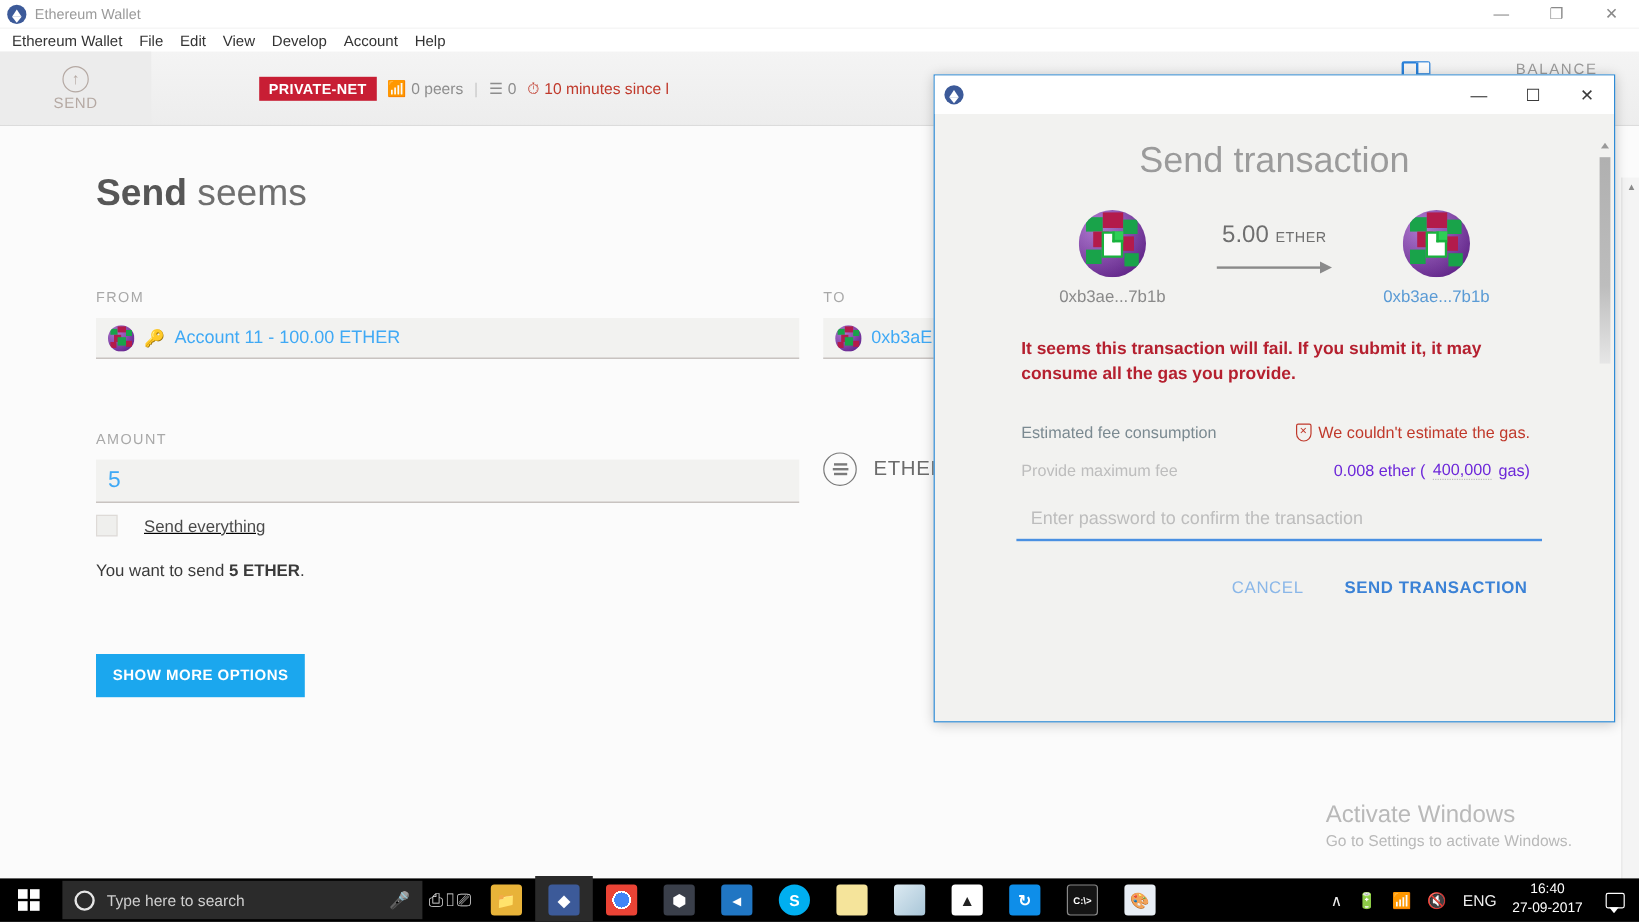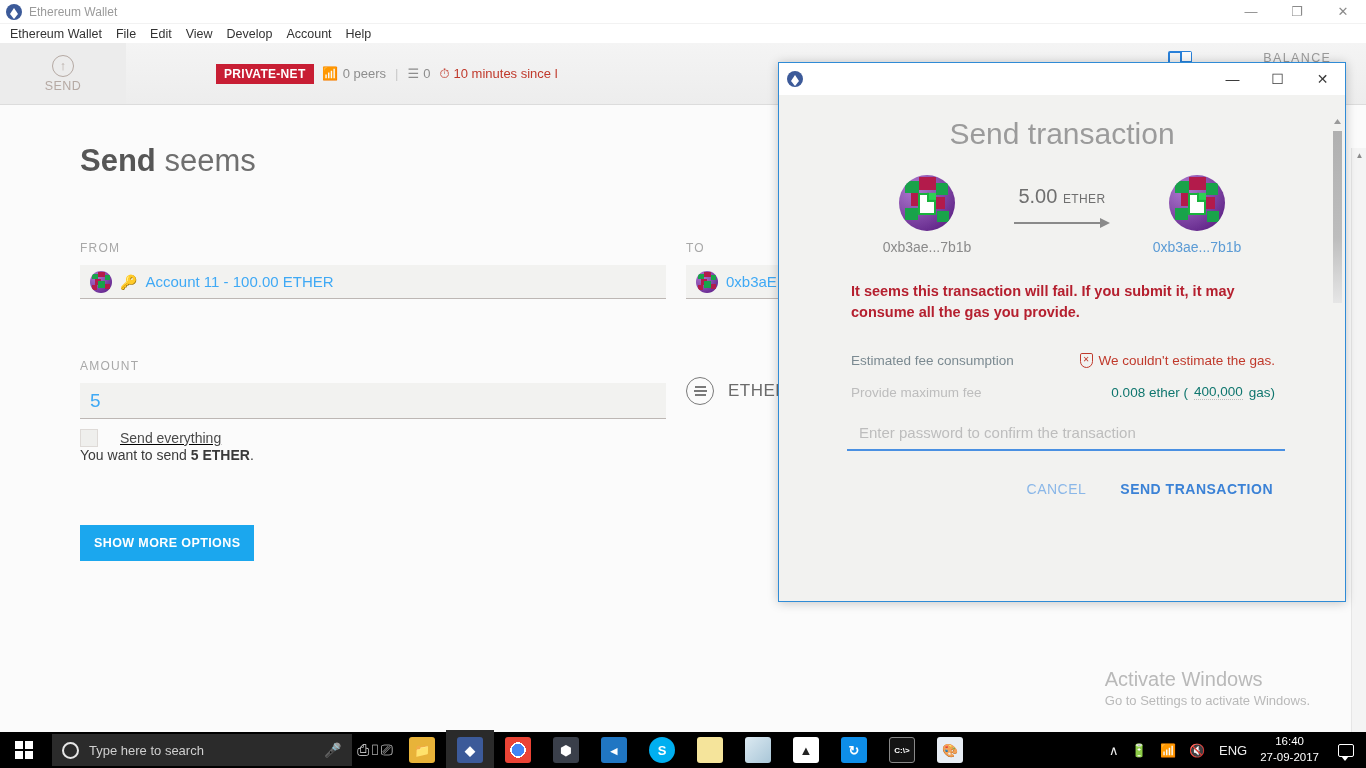--- a/index.html
+++ b/index.html
@@ -129,21 +129,21 @@
   .amount-box {
     background: #f2f2f0; border-bottom: 1px solid #bdb7b4; height: 36px;
     display: flex; align-items: center; padding: 0 10px;
   }
   .amount-val { color: #3fa9f5; font-size: 19px; }
   .chk-row { display: flex; align-items: center; gap: 22px; margin-top: 10px; text-decoration: underline; }
   .chkbox {
     width: 18px; height: 18px; background: #efefed; border: 1px solid #dedad7;
   }
   .chk-label { font-size: 14px; color: #4a4a4a; }
-  .note { font-size: 14px; color: #3a3a3a; }
+  .note { margin-top: 20px; font-size: 14px; color: #3a3a3a; }
   .note b { font-weight: bold; }
   .btn-primary {
     margin-top: 62px; background: #1ba7ee; color: #fff; border: 0;
     font-size: 12.5px; font-weight: bold; letter-spacing: .4px;
     padding: 11px 14px; display: inline-block;
   }
   .cur-row { display: flex; align-items: center; gap: 14px; margin-top: 78px; }
   .cur-icon {
     width: 28px; height: 28px; border-radius: 50%; border: 1.4px solid #7a7a7a;
     display: flex; flex-direction: column; align-items: center; justify-content: center;
@@ -241,21 +241,21 @@
     margin: 26px 60px 0 72px;
   }
   .fee-rows { margin: 30px 70px 0 72px; }
   .fee-row {
     display: flex; justify-content: space-between; align-items: center;
     font-size: 13.5px; margin-bottom: 16px;
   }
   .fee-key { color: #7b8a91; }
   .fee-key.muted { color: #bdbdbd; }
   .fee-val { color: #c0392b; display: flex; align-items: center; gap: 6px; }
-  .fee-val.muted { color: #0f766e; margin-left: 32px; }
+  .fee-val.muted { color: #6d28d9; margin-left: 32px; }
   .shield-ico {
     display: inline-block; width: 13px; height: 15px; border: 1.5px solid #c0392b;
     border-radius: 2px 2px 7px 7px; position: relative; font-size: 8px; color:#c0392b;
     text-align: center; line-height: 12px;
   }
   .dotted { border-bottom: 1px dotted #bdbdbd; }
   .pwd-wrap { margin: 18px 60px 0 68px; }
   .pwd-input {
     width: 100%; background: transparent; border: 0; border-bottom: 2px solid #4a90e2;
     font-size: 15px; color: #b8b8b8; padding: 6px 12px 8px;

